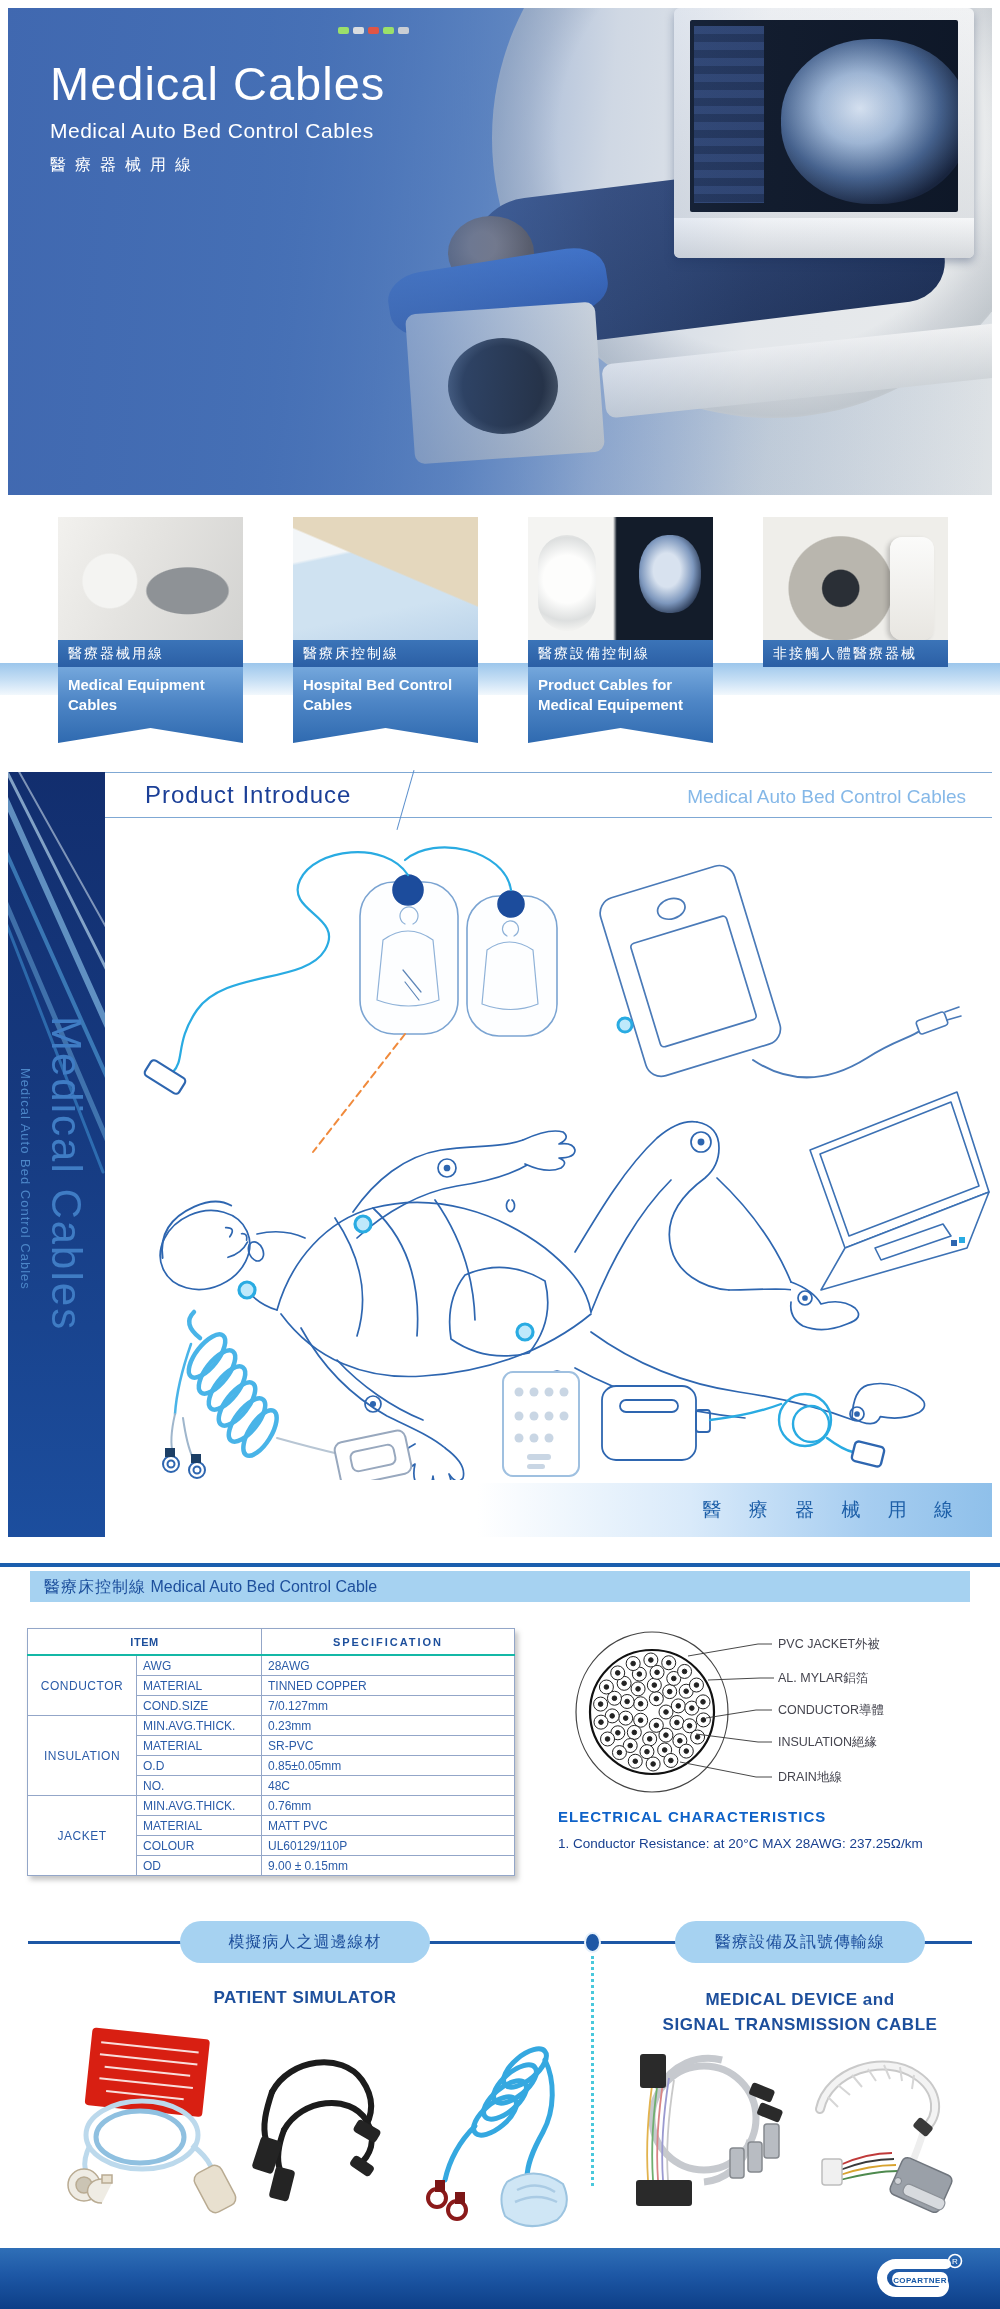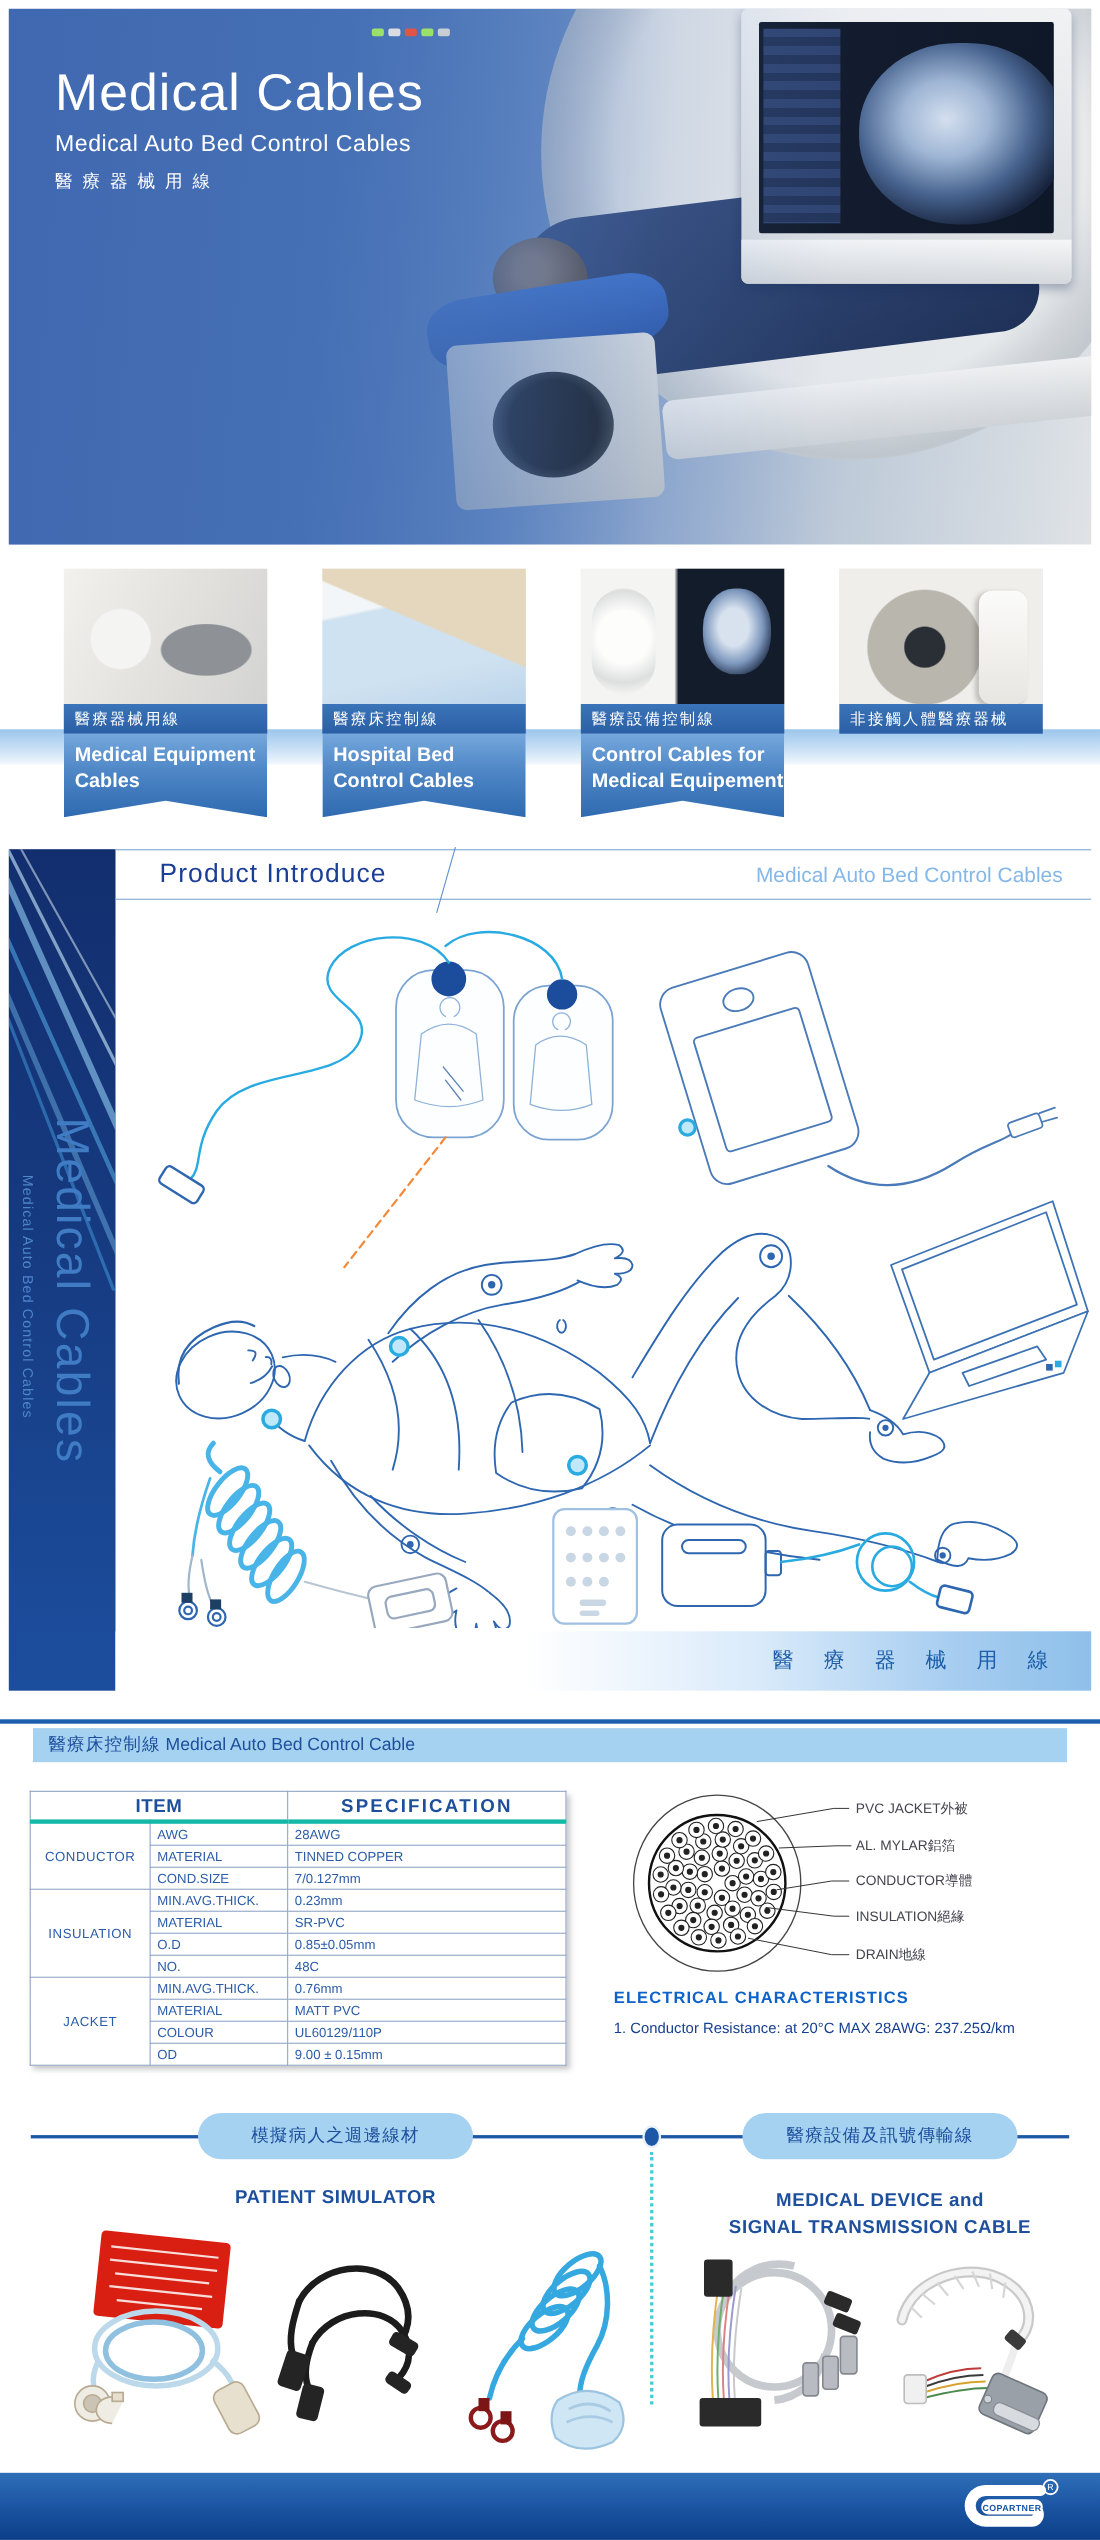--- a/index.html
+++ b/index.html
@@ -46,21 +46,21 @@
   .hero-zh{font-size:16px;margin-top:12px;letter-spacing:9px;}
 
   
   .card-band{left:0;top:663px;width:1000px;height:32px;
         background:linear-gradient(180deg,#9cc6ec 0%,#c8e0f5 55%,#f2f8fd 100%);}
   .card{top:517px;width:185px;height:226px;}
   .card .photo{position:relative;width:185px;height:123px;overflow:hidden;}
   .card .zh{position:relative;width:100%;height:27px;line-height:27px;color:#fff;font-size:14px;
         padding-left:10px;box-sizing:border-box;letter-spacing:2px;
         background:linear-gradient(180deg,#3b74b8,#2b5fa5);}
-  .card .en{position:relative;width:100%;height:76px;color:#fff;font-size:18px;font-weight:bold;
+  .card .en{position:relative;width:100%;height:76px;color:#fff;font-size:15px;font-weight:bold;
         line-height:1.3;padding:8px 0 0 10px;box-sizing:border-box;
         background:linear-gradient(180deg,#74a7dc 0%,#4e86c6 45%,#2f6ab0 100%);
         clip-path:polygon(0 0,100% 0,100% 100%,50% calc(100% - 15px),0 100%);}
   
   .ph1{background:
       radial-gradient(circle at 28% 52%, #f4f4f2 0 18%, transparent 19%),
       radial-gradient(ellipse at 70% 60%, #8e9296 0 22%, transparent 23%),
       linear-gradient(115deg,#f2f1ee 0%,#e4e3e0 45%,#d3d3d1 100%);}
   .ph2{background:
       linear-gradient(23deg, transparent 55%, #e4d7bd 56%),
@@ -96,21 +96,21 @@
 
   
   .spec-rule{left:0;top:1563px;width:1000px;height:4px;background:#1b5fae;}
   .spec-bar{left:30px;top:1571px;width:940px;height:31px;line-height:31px;background:#a6d2f1;
       color:#1d4f9c;font-size:16px;padding-left:14px;box-sizing:border-box;}
   .spec-bar .zh{letter-spacing:1px;}
   .spec-table{left:27px;top:1628px;border-collapse:collapse;background:#fff;
       box-shadow:3px 4px 5px rgba(90,90,90,.35);}
   .spec-table th,.spec-table td{border:1px solid #93a6c8;font-size:12px;color:#2b5ca8;
       padding:0 6px;height:19px;}
-  .spec-table th{height:25px;font-size:17px;color:#1d4f9c;letter-spacing:2px;border-bottom:4px solid #14b8a6;}
+  .spec-table th{height:25px;font-size:11px;color:#1d4f9c;letter-spacing:2px;border-bottom:2px solid #14b8a6;}
   .spec-table .g{width:96px;text-align:center;letter-spacing:.5px;}
   .spec-table .i{width:112px;}
   .spec-table .s{width:240px;}
   .xsec{left:520px;top:1622px;width:480px;height:185px;}
   .elec-title{left:558px;top:1808px;font-size:15px;font-weight:bold;color:#0e62c8;letter-spacing:1px;}
   .elec-line{left:558px;top:1836px;font-size:13.5px;color:#173f8f;}
 
   
   .bot-rule{left:28px;top:1941px;width:944px;height:3px;background:#1d57a5;}
   .pill{top:1921px;width:250px;height:42px;line-height:42px;border-radius:21px;background:#a6d2f1;
@@ -170,21 +170,21 @@
     <div class="en">Medical Equipment Cables</div>
   </div>
   <div class="abs card" style="left:293px">
     <div class="photo ph2"></div>
     <div class="zh">醫療床控制線</div>
     <div class="en">Hospital Bed Control Cables</div>
   </div>
   <div class="abs card" style="left:528px">
     <div class="photo ph3"></div>
     <div class="zh">醫療設備控制線</div>
-    <div class="en">Control Cables for Medical Equipement</div>
+    <div class="en">Product Cables for Medical Equipement</div>
   </div>
   <div class="abs card" style="left:763px">
     <div class="photo ph4"></div>
     <div class="zh">非接觸人體醫療器械</div>
   </div>
 
   <div class="abs sidebar">
     <svg width="97" height="430" viewBox="0 0 97 430">
       <g stroke-linecap="round">
         <line x1="-10" y1="10" x2="120" y2="300" stroke="#9fdcff" stroke-width="6" opacity=".55"></line>

